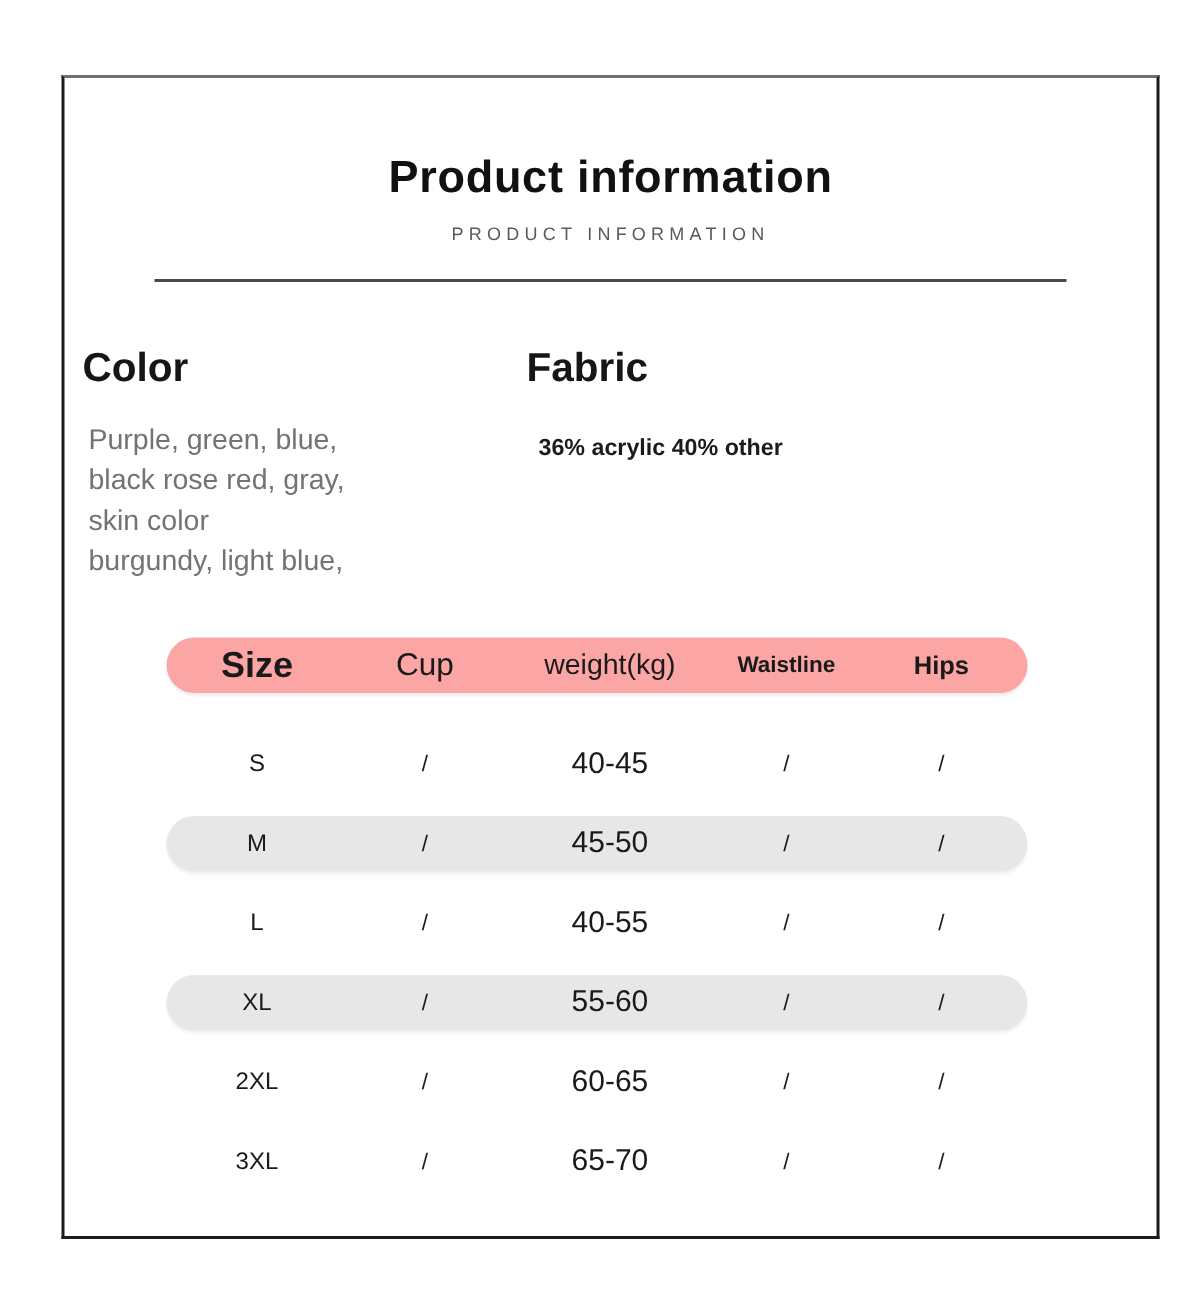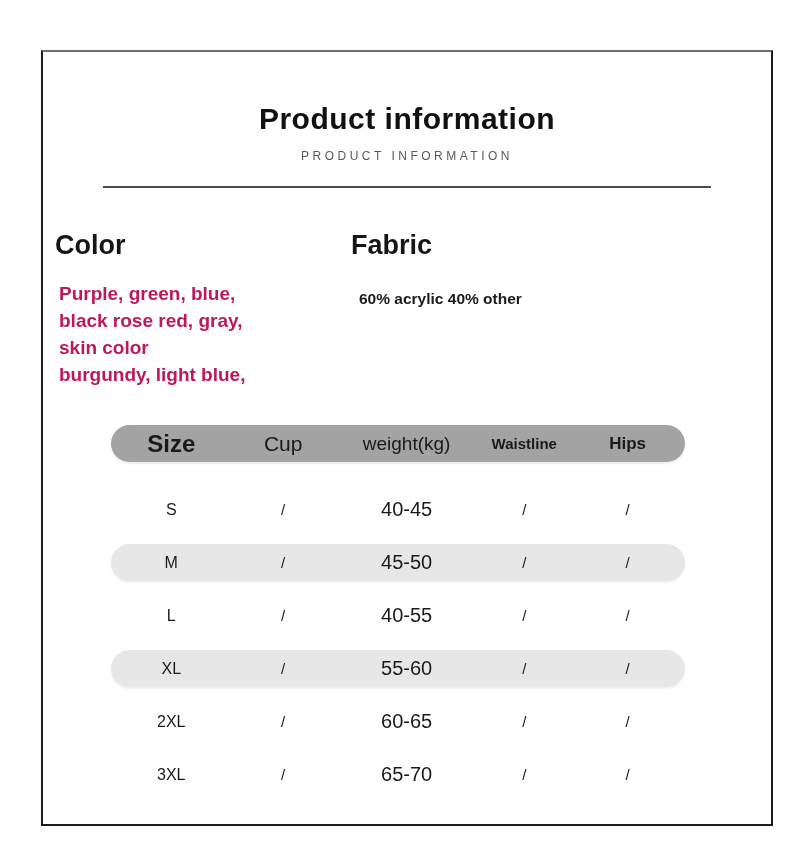--- a/index.html
+++ b/index.html
@@ -47,23 +47,23 @@
   .attr-col-left { width: 288px; flex: 0 0 288px; }
   .attr-col-right { flex: 1; }
   .attr-heading {
     font-size: 27px;
     font-weight: 700;
     color: #161616;
   }
   .color-lines {
     margin-top: 21px;
     font-size: 19px;
-    font-weight: 700;
+    font-weight: 400;
     line-height: 23px;
-    color: #be185d;
+    color: #737373;
   }
   .fabric-value {
     margin-top: 29px;
     padding-left: 8px;
     font-size: 15.5px;
     font-weight: 700;
     color: #1b1b1b;
   }
   .size-table {
     margin: 31px 0 0 64px;
@@ -71,21 +71,21 @@
   }
   .t-row {
     display: grid;
     grid-template-columns: 21% 18% 25% 16% 20%;
     align-items: center;
     height: 37px;
     border-radius: 19px;
   }
   .t-row > div { text-align: center; white-space: nowrap; }
   .t-row.header {
-    background: #a3a3a3;
+    background: #fca5a5;
     box-shadow: 0 2px 2px rgba(0,0,0,0.07);
     margin-bottom: 29px;
   }
   .t-row.body { margin-bottom: 16px; background: transparent; }
   .t-row.body.highlight {
     background: #e7e7e7;
     box-shadow: 0 2px 2px rgba(0,0,0,0.06);
   }
   
   .header .c0 { font-size: 24px; font-weight: 700; }
@@ -112,21 +112,21 @@
       <h2 class="attr-heading">Color</h2>
       <div class="color-lines">
         <div>Purple, green, blue,</div>
         <div>black rose red, gray,</div>
         <div>skin color</div>
         <div>burgundy, light blue,</div>
       </div>
     </div>
     <div class="attr-col-right">
       <h2 class="attr-heading">Fabric</h2>
-      <div class="fabric-value">60% acrylic 40% other</div>
+      <div class="fabric-value">36% acrylic 40% other</div>
     </div>
   </section>
 
   <section class="size-table">
 
     <div class="t-row header">
       <div class="c0">Size</div>
       <div class="c1">Cup</div>
       <div class="c2">weight(kg)</div>
       <div class="c3">Waistline</div>

